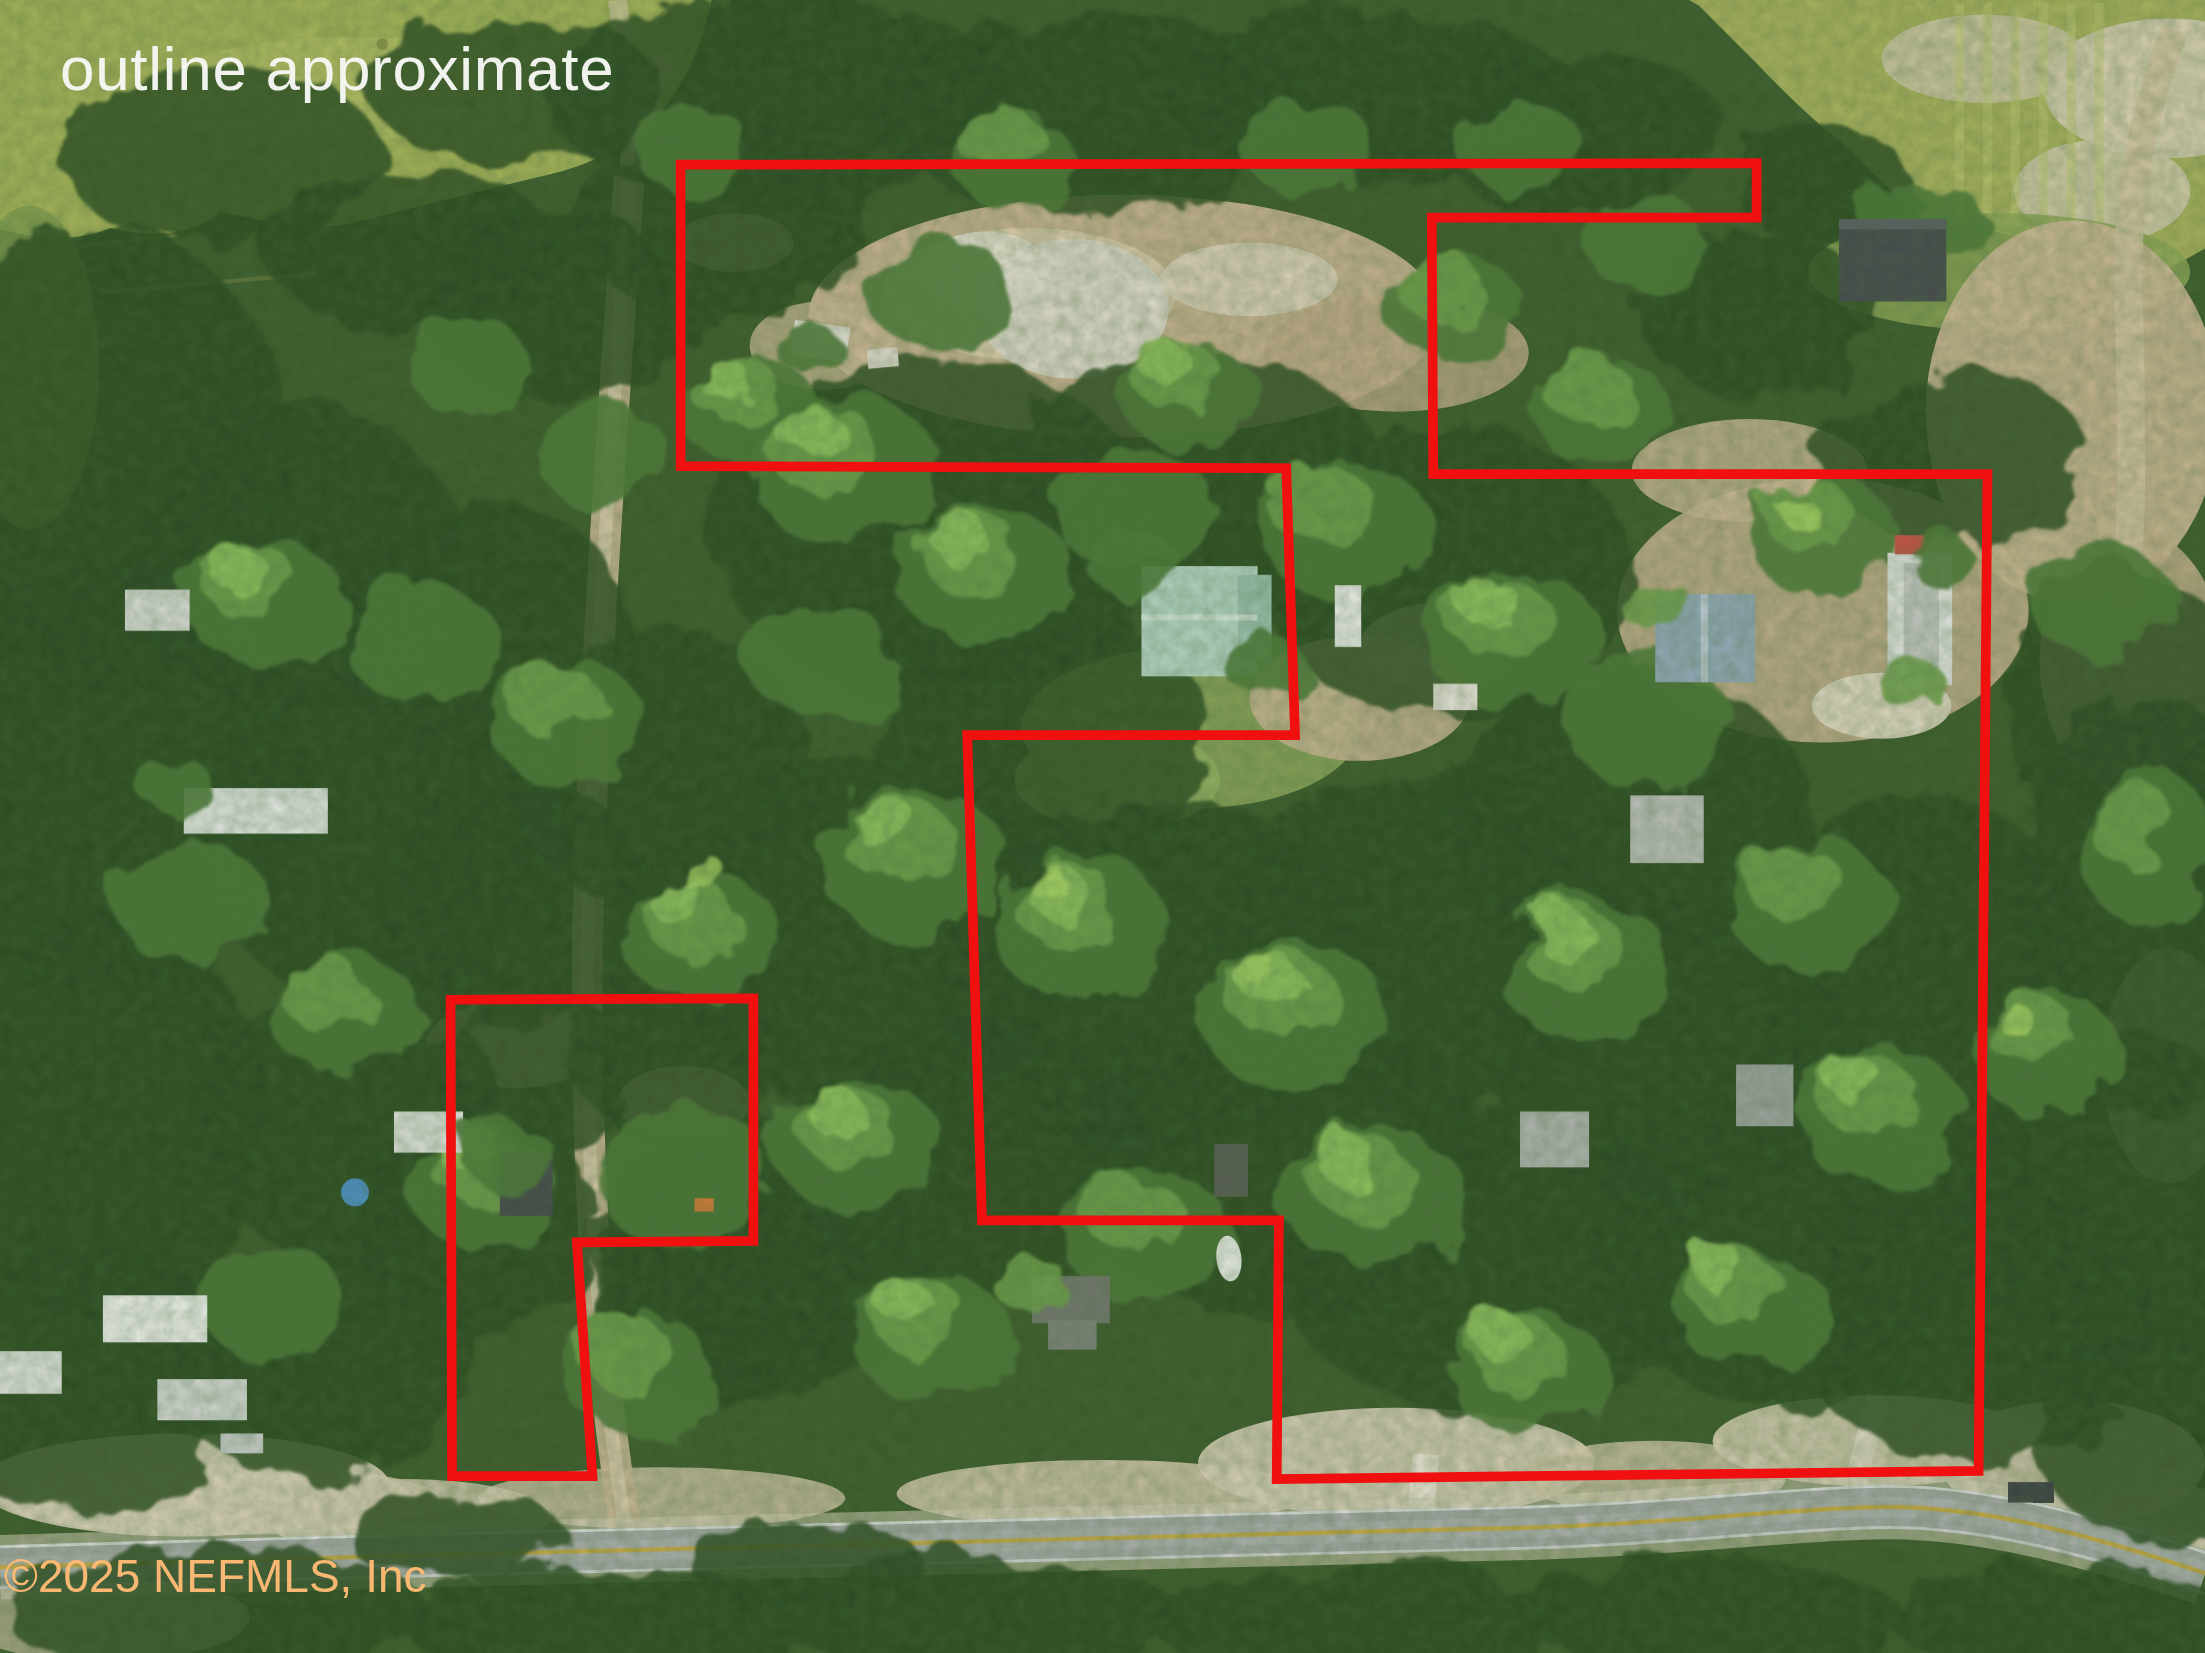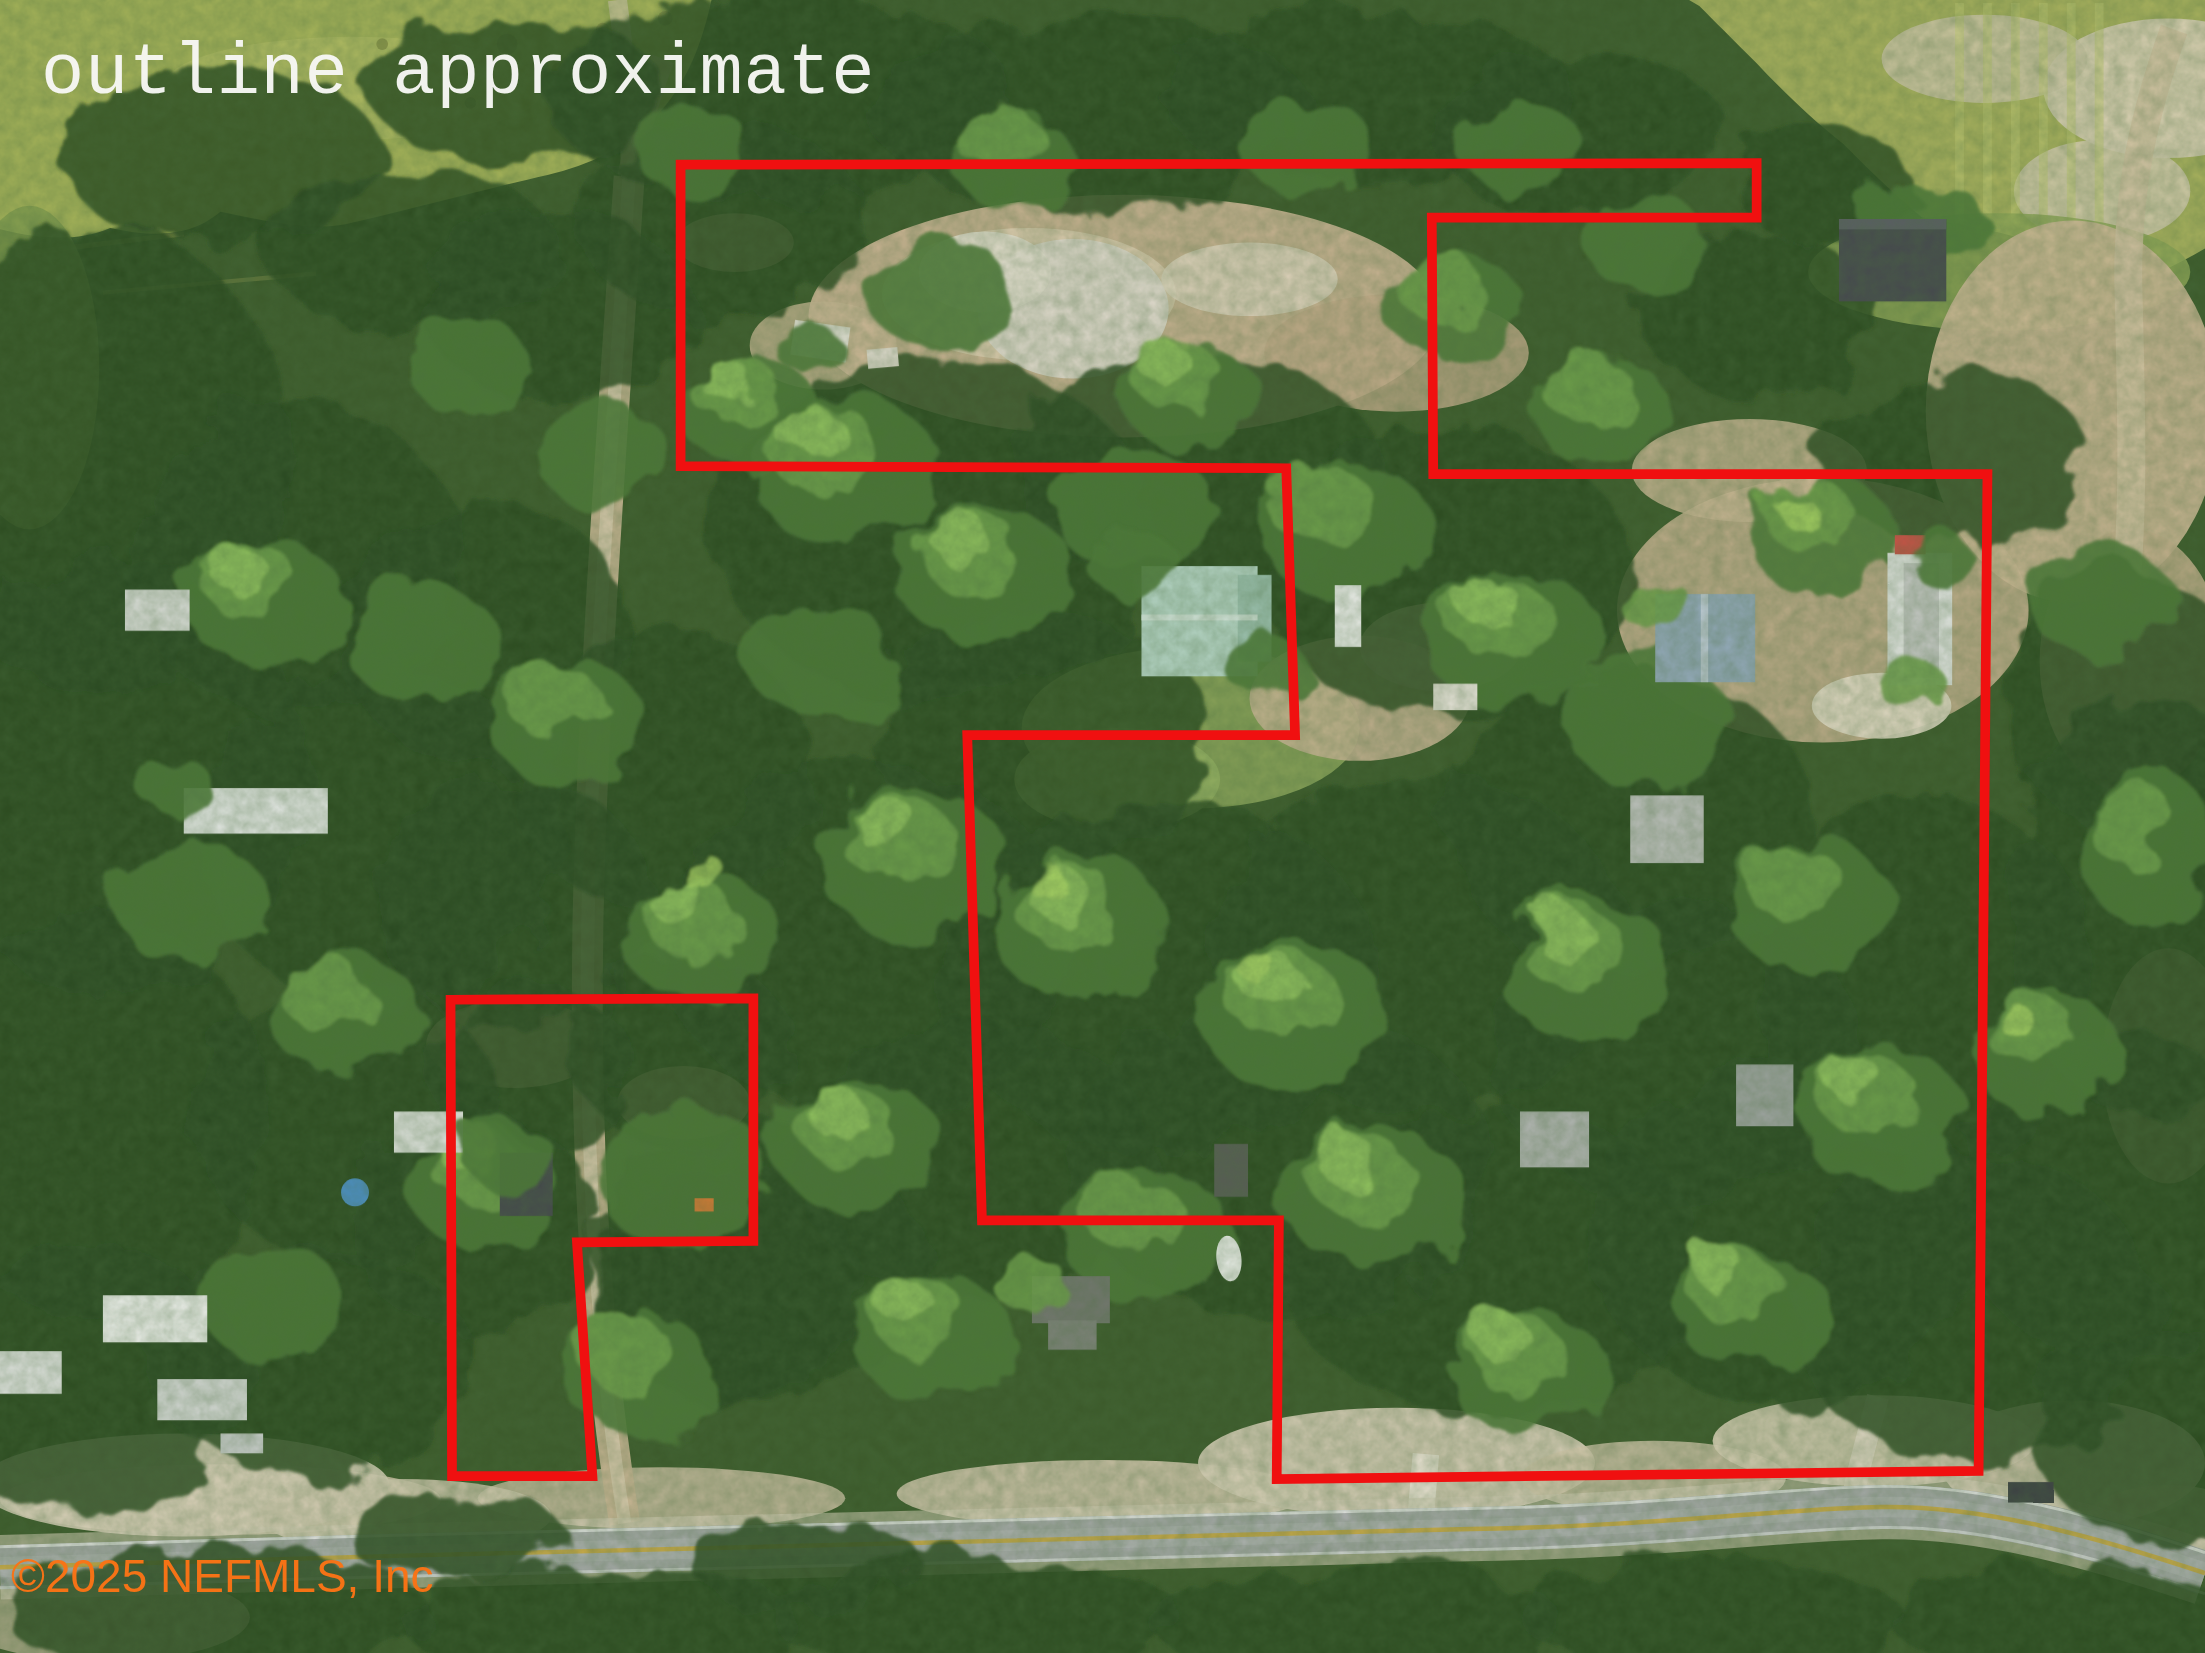--- a/index.html
+++ b/index.html
@@ -1,22 +1,22 @@
 <!DOCTYPE html>
 <html style="--outline-color: #f01010; --outline-w: 13.2px;font-size:11.8px"><head>
 <meta charset="utf-8">
 <style>
   html,body{margin:0;padding:0;background:#222;}
   .stage{position:relative;width:2205px;height:1654px;overflow:hidden;
          font-family:"Liberation Sans",sans-serif;}
   .stage svg{position:absolute;left:0;top:0;width:100%;height:100%;display:block;}
-  .watermark{position:absolute;left:41px;top:38px;font-size:72px;line-height:1;
-             color:#f7f7f4;opacity:.97;letter-spacing:0.7px;white-space:nowrap;font-family:Liberation Mono, monospace;}
-  .copyright{position:absolute;left:11px;top:1553px;font-size:46px;line-height:1;
-             color:#f97316;opacity:.98;letter-spacing:0px;white-space:nowrap;}
+  .watermark{position:absolute;left:60px;top:38px;font-size:62px;line-height:1;
+             color:#f7f7f4;opacity:.97;letter-spacing:0.7px;white-space:nowrap;}
+  .copyright{position:absolute;left:4px;top:1553px;font-size:46px;line-height:1;
+             color:#fdba74;opacity:.98;letter-spacing:0px;white-space:nowrap;}
   .outline-polygon{fill:none;stroke:var(--outline-color,#f01010);
                    stroke-width:var(--outline-w,18px);stroke-linejoin:miter;}
 </style>
 </head>
 <body>
 
 <div class="stage">
 
   <svg viewBox="0 0 3000 2250" preserveAspectRatio="none">
     <defs>

